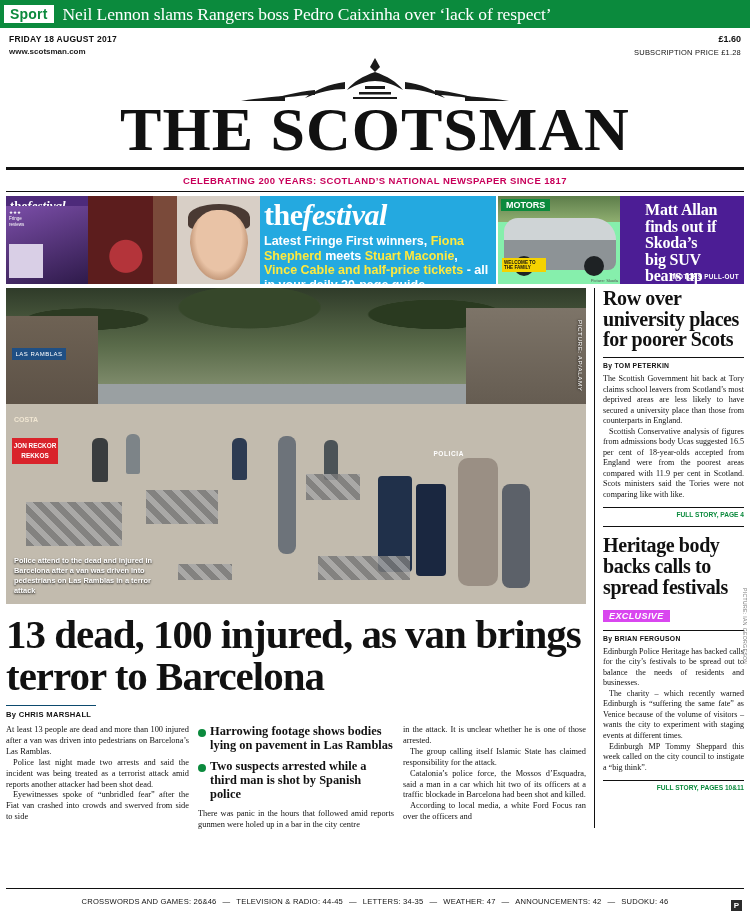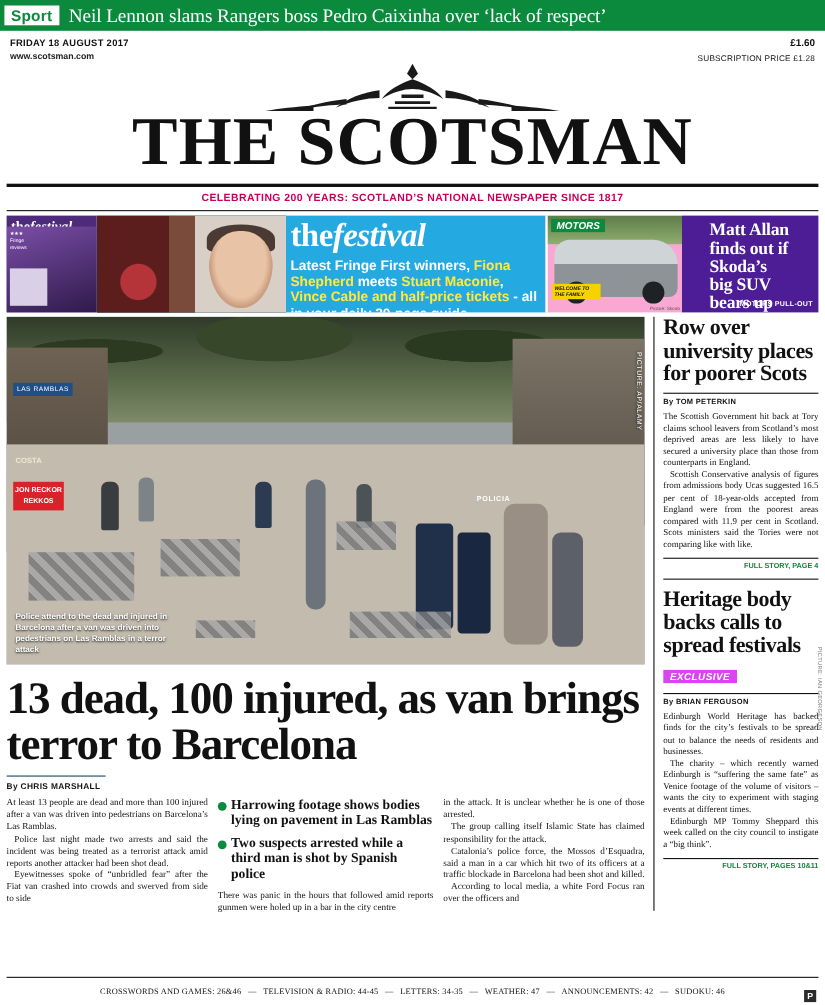--- a/index.html
+++ b/index.html
@@ -119,23 +119,22 @@
     font-family:"Liberation Serif", serif; font-weight:bold;
     font-size:30px; line-height:1; letter-spacing:-0.5px;
   }
   .promo-text .fest-big em { font-style:italic; }
   .promo-text .pt {
     font-family:"Liberation Sans", sans-serif; font-weight:bold;
     font-size:12.5px; line-height:1.18; margin-top:4px; color:#fff;
   }
   .promo-text .pt .yel { color:#ffe93d; }
   .promo-motors {
-    flex:0 0 124px; background:#f9a8d4; position:relative; overflow:hidden;
+    flex:0 0 124px; background:#86efac; position:relative; overflow:hidden;
     border-left:2px solid #fff;
-    font-style:italic;
   }
   .motors-tag {
     position:absolute; top:3px; left:3px; background:#0b8a3d; color:#fff;
     font-family:"Liberation Sans", sans-serif; font-weight:bold; font-size:9px;
     padding:1px 5px; z-index:3;
   }
   .motors-car {
     position:absolute; left:6px; top:22px; width:112px; height:52px;
     background:linear-gradient(180deg,#cfd4d6 0 42%, #8d9396 42% 100%);
     border-radius:14px 22px 8px 8px;
@@ -325,21 +324,21 @@
     position:absolute; right:-4px; top:300px;
     font-family:"Liberation Sans", sans-serif; font-size:5.2px; color:#777;
     writing-mode:vertical-rl; letter-spacing:0.3px;
   }
 
   
   .footer {
     position:absolute; left:0; right:0; bottom:0; height:26px;
     border-top:1px solid #111; margin:0 6px;
     display:flex; align-items:center; justify-content:center;
-    font-family:Liberation Serif, serif; font-size:7.6px; letter-spacing:0.2px;
+    font-family:Liberation Sans, sans-serif; font-size:7.6px; letter-spacing:0.2px;
   }
   .footer .item { white-space:nowrap; }
   .footer .sep { margin:0 6px; color:#111; }
   .pressreader {
     position:absolute; right:8px; bottom:3px;
     font-family:"Liberation Sans", sans-serif; font-size:8px; color:#333;
     display:flex; align-items:center; gap:3px;
   }
   .pressreader .sq {
     width:11px; height:11px; background:#2b2b2b; color:#fff;
@@ -511,22 +510,22 @@
 
       <div class="r-rule"></div>
 
       <div>
         <div class="r-head">Heritage body backs calls to spread festivals</div>
         <div style="margin-top:7px;">
           <span class="excl">EXCLUSIVE</span>
         </div>
         <div class="r-byline">By BRIAN FERGUSON</div>
         <div class="r-body">
-          <p>Edinburgh World Heritage has backed finds for the city’s festivals to be spread out to balance the needs of residents and businesses.</p>
-          <p>The charity – which recently warned Edinburgh is “suffering the same fate” as Venice footage of the volume of visitors – wants the city to experiment with staging events at different times.</p>
+          <p>Edinburgh Police Heritage has backed calls for the city’s festivals to be spread out to balance the needs of residents and businesses.</p>
+          <p>The charity – which recently warned Edinburgh is “suffering the same fate” as Venice because of the volume of visitors – wants the city to experiment with staging events at different times.</p>
           <p>Edinburgh MP Tommy Sheppard this week called on the city council to instigate a “big think”.</p>
         </div>
         <div class="r-fs">FULL STORY, PAGES 10&amp;11</div>
       </div>
 
       <div class="r-vert">PICTURE: IAN GEORGESON</div>
     </div>
   </div>
 
   <div class="footer">

